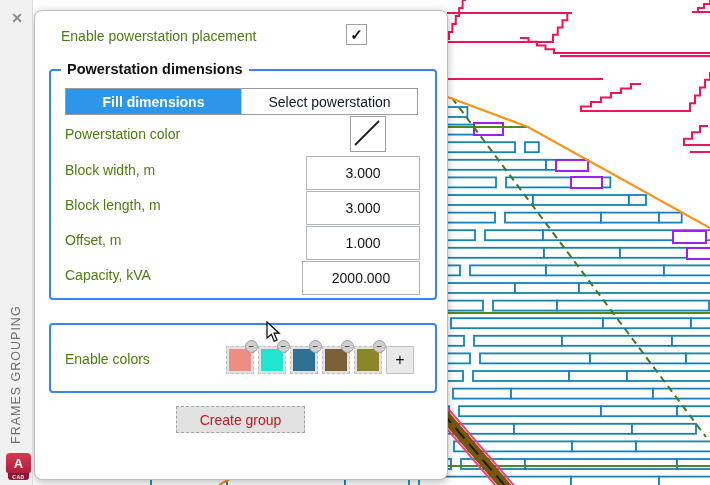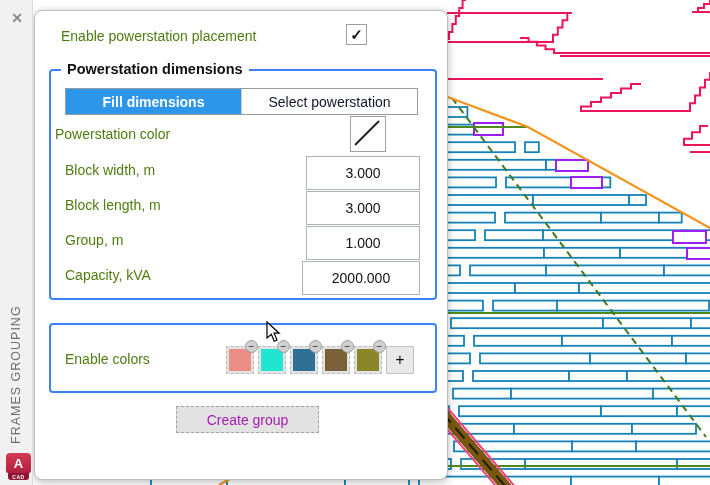--- a/index.html
+++ b/index.html
@@ -45,22 +45,22 @@
   .swrow{position:absolute;left:175px;top:21px;display:flex;gap:4px;}
   .swatch{position:relative;width:28px;height:28px;background:#e3e3e3;border:1px dashed #bfbfbf;
          box-sizing:border-box;cursor:pointer;}
   .swatch .fill{position:absolute;left:2px;top:2px;right:2px;bottom:2px;}
   .swatch .fill.textured{background-image:repeating-linear-gradient(45deg,rgba(0,0,0,.22) 0 1px,transparent 1px 3px);}
   .minus{position:absolute;right:-5px;top:-7px;width:13px;height:13px;border-radius:50%;
          background:#cfcfcf;border:1px solid #9e9e9e;box-sizing:border-box;color:#222;
          font-size:10px;line-height:10px;display:flex;align-items:center;justify-content:center;cursor:pointer;}
   .addbtn{width:28px;height:28px;background:#e9e9e9;border:1px solid #c2c2c2;box-sizing:border-box;
          display:flex;align-items:center;justify-content:center;font-size:16px;color:#111;cursor:pointer;}
-  .create{position:absolute;left:141px;top:395px;width:143px;height:27px;background:#e2e2e2;
-         border:1px dashed #a3a3a3;font-family:"Liberation Sans",sans-serif;font-size:14px;color:#a21caf;cursor:pointer;}
+  .create{position:absolute;left:141px;top:395px;width:129px;height:27px;background:#e2e2e2;
+         border:1px dashed #a3a3a3;font-family:"Liberation Sans",sans-serif;font-size:14px;color:#b91c1c;cursor:pointer;}
   #cursor{position:absolute;left:266px;top:321px;z-index:6;}
 </style>
 </head>
 <body>
 
 <div id="stage">
 
   <svg id="cad" width="710" height="485" viewBox="0 0 710 485">
       <rect x="196.0" y="107.0" width="96.0" height="10" fill="#fff" stroke="#1582B6" stroke-width="1.8"></rect>
       <rect x="292.0" y="107.0" width="58.0" height="10" fill="#fff" stroke="#1582B6" stroke-width="1.8"></rect>
@@ -229,34 +229,34 @@
     <div class="checkbox">✓</div>
 
     <div class="groupbox" style="left:14px;top:58px;width:384px;height:227px;">
       <div class="legend">Powerstation dimensions</div>
 
       <div class="tabs">
         <div class="tab active">Fill dimensions</div>
         <div class="tab inactive">Select powerstation</div>
       </div>
 
-      <div class="lbl" style="left:4px;top:55px;">Powerstation color</div>
+      <div class="lbl" style="left:14px;top:55px;">Powerstation color</div>
       <div class="colorbtn">
         <svg width="32" height="32" viewBox="0 0 32 32">
           <line x1="4" y1="28" x2="28" y2="4" stroke="#222" stroke-width="2"></line>
         </svg>
       </div>
 
       <div class="lbl frow-label" style="top:91px;">Block width, m</div>
       <input class="field-input" style="top: 85px;" readonly="" value="3.000">
 
       <div class="lbl frow-label" style="top:126px;">Block length, m</div>
       <input class="field-input" style="top: 120px;" readonly="" value="3.000">
 
-      <div class="lbl frow-label" style="top:161px;">Group, m</div>
+      <div class="lbl frow-label" style="top:161px;">Offset, m</div>
       <input class="field-input" style="top: 155px;" readonly="" value="1.000">
 
       <div class="lbl frow-label" style="top:196px;text-align:center;">Capacity, kVA</div>
       <input class="field-input" style="top: 190px; left: 251px; width: 118px;" readonly="" value="2000.000">
     </div>
 
     <div class="groupbox" style="left:14px;top:312px;width:384px;height:66px;">
       <div class="lbl" style="left:14px;top:26px;">Enable colors</div>
       <div class="swrow" id="swrow">
 

